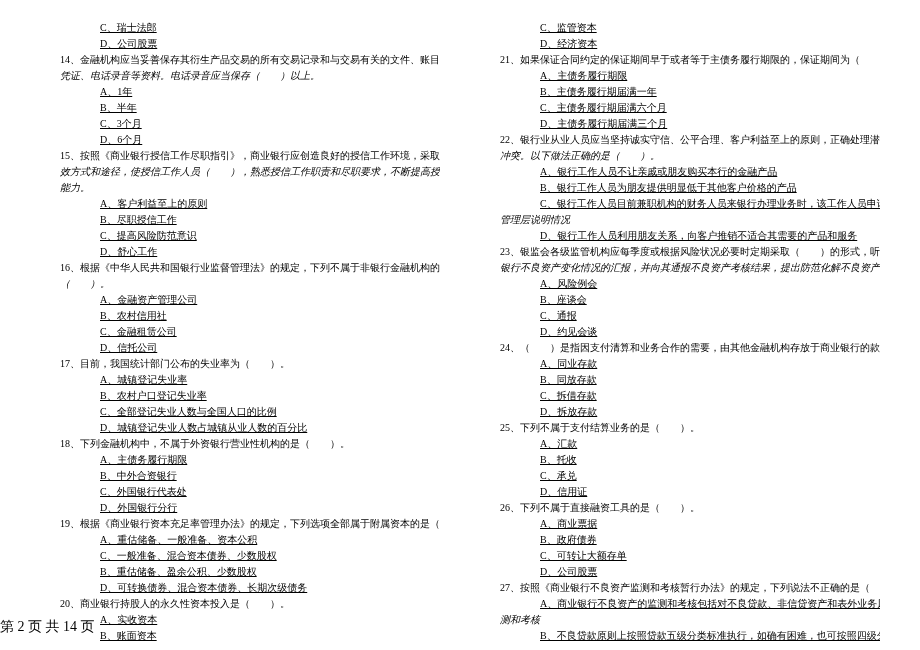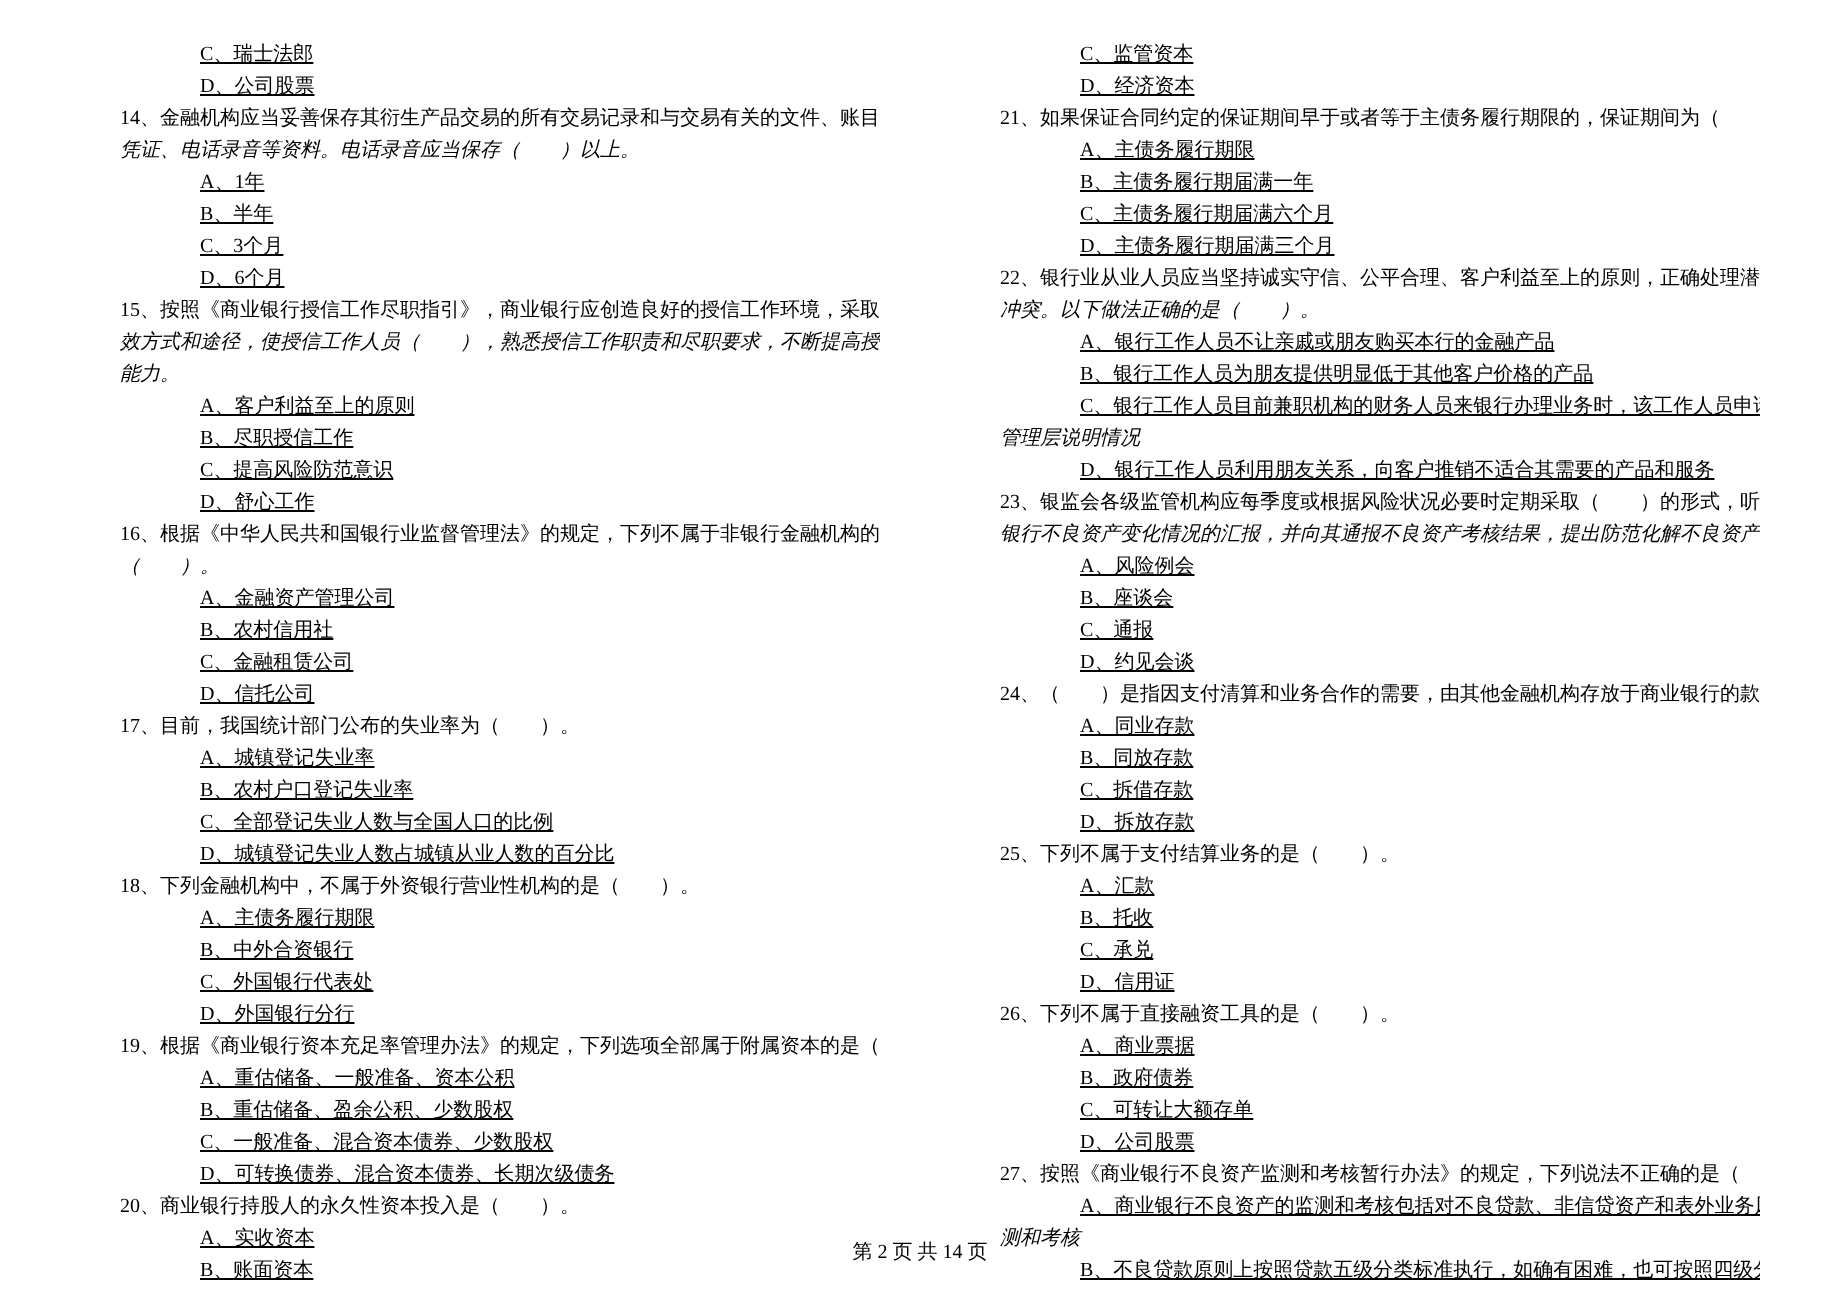--- a/index.html
+++ b/index.html
@@ -27,22 +27,22 @@
   .col-right { padding-left: 20px; }
   .line {
     line-height: 16px;
     white-space: nowrap;
     overflow: hidden;
   }
   .indent1 { padding-left: 60px; text-decoration: underline; }
   .indent-q { padding-left: 20px; }
   .indent-cont { padding-left: 20px; font-style: italic; }
   .footer {
-    text-align: center;
-    font-size: 10px;
+    text-align: left;
+    font-size: 14px;
     line-height: 14px;
   }
 </style>
 </head>
 <body>
 
 <div class="page">
   <div class="col col-left" id="col-left">
       <div class="line indent1">C、瑞士法郎</div>
       <div class="line indent1">D、公司股票</div>
@@ -70,22 +70,22 @@
       <div class="line indent1">B、农村户口登记失业率</div>
       <div class="line indent1">C、全部登记失业人数与全国人口的比例</div>
       <div class="line indent1">D、城镇登记失业人数占城镇从业人数的百分比</div>
       <div class="line indent-q">18、下列金融机构中，不属于外资银行营业性机构的是（　　）。</div>
       <div class="line indent1">A、主债务履行期限</div>
       <div class="line indent1">B、中外合资银行</div>
       <div class="line indent1">C、外国银行代表处</div>
       <div class="line indent1">D、外国银行分行</div>
       <div class="line indent-q">19、根据《商业银行资本充足率管理办法》的规定，下列选项全部属于附属资本的是（　　）。</div>
       <div class="line indent1">A、重估储备、一般准备、资本公积</div>
+      <div class="line indent1">C、一般准备、混合资本债券、少数股权</div>
       <div class="line indent1">B、重估储备、盈余公积、少数股权</div>
-      <div class="line indent1">C、一般准备、混合资本债券、少数股权</div>
       <div class="line indent1">D、可转换债券、混合资本债券、长期次级债务</div>
       <div class="line indent-q">20、商业银行持股人的永久性资本投入是（　　）。</div>
       <div class="line indent1">A、实收资本</div>
       <div class="line indent1">B、账面资本</div>
     </div>
   <div class="col col-right" id="col-right">
       <div class="line indent1">C、监管资本</div>
       <div class="line indent1">D、经济资本</div>
       <div class="line indent-q">21、如果保证合同约定的保证期间早于或者等于主债务履行期限的，保证期间为（　　）。</div>
       <div class="line indent1">A、主债务履行期限</div>

